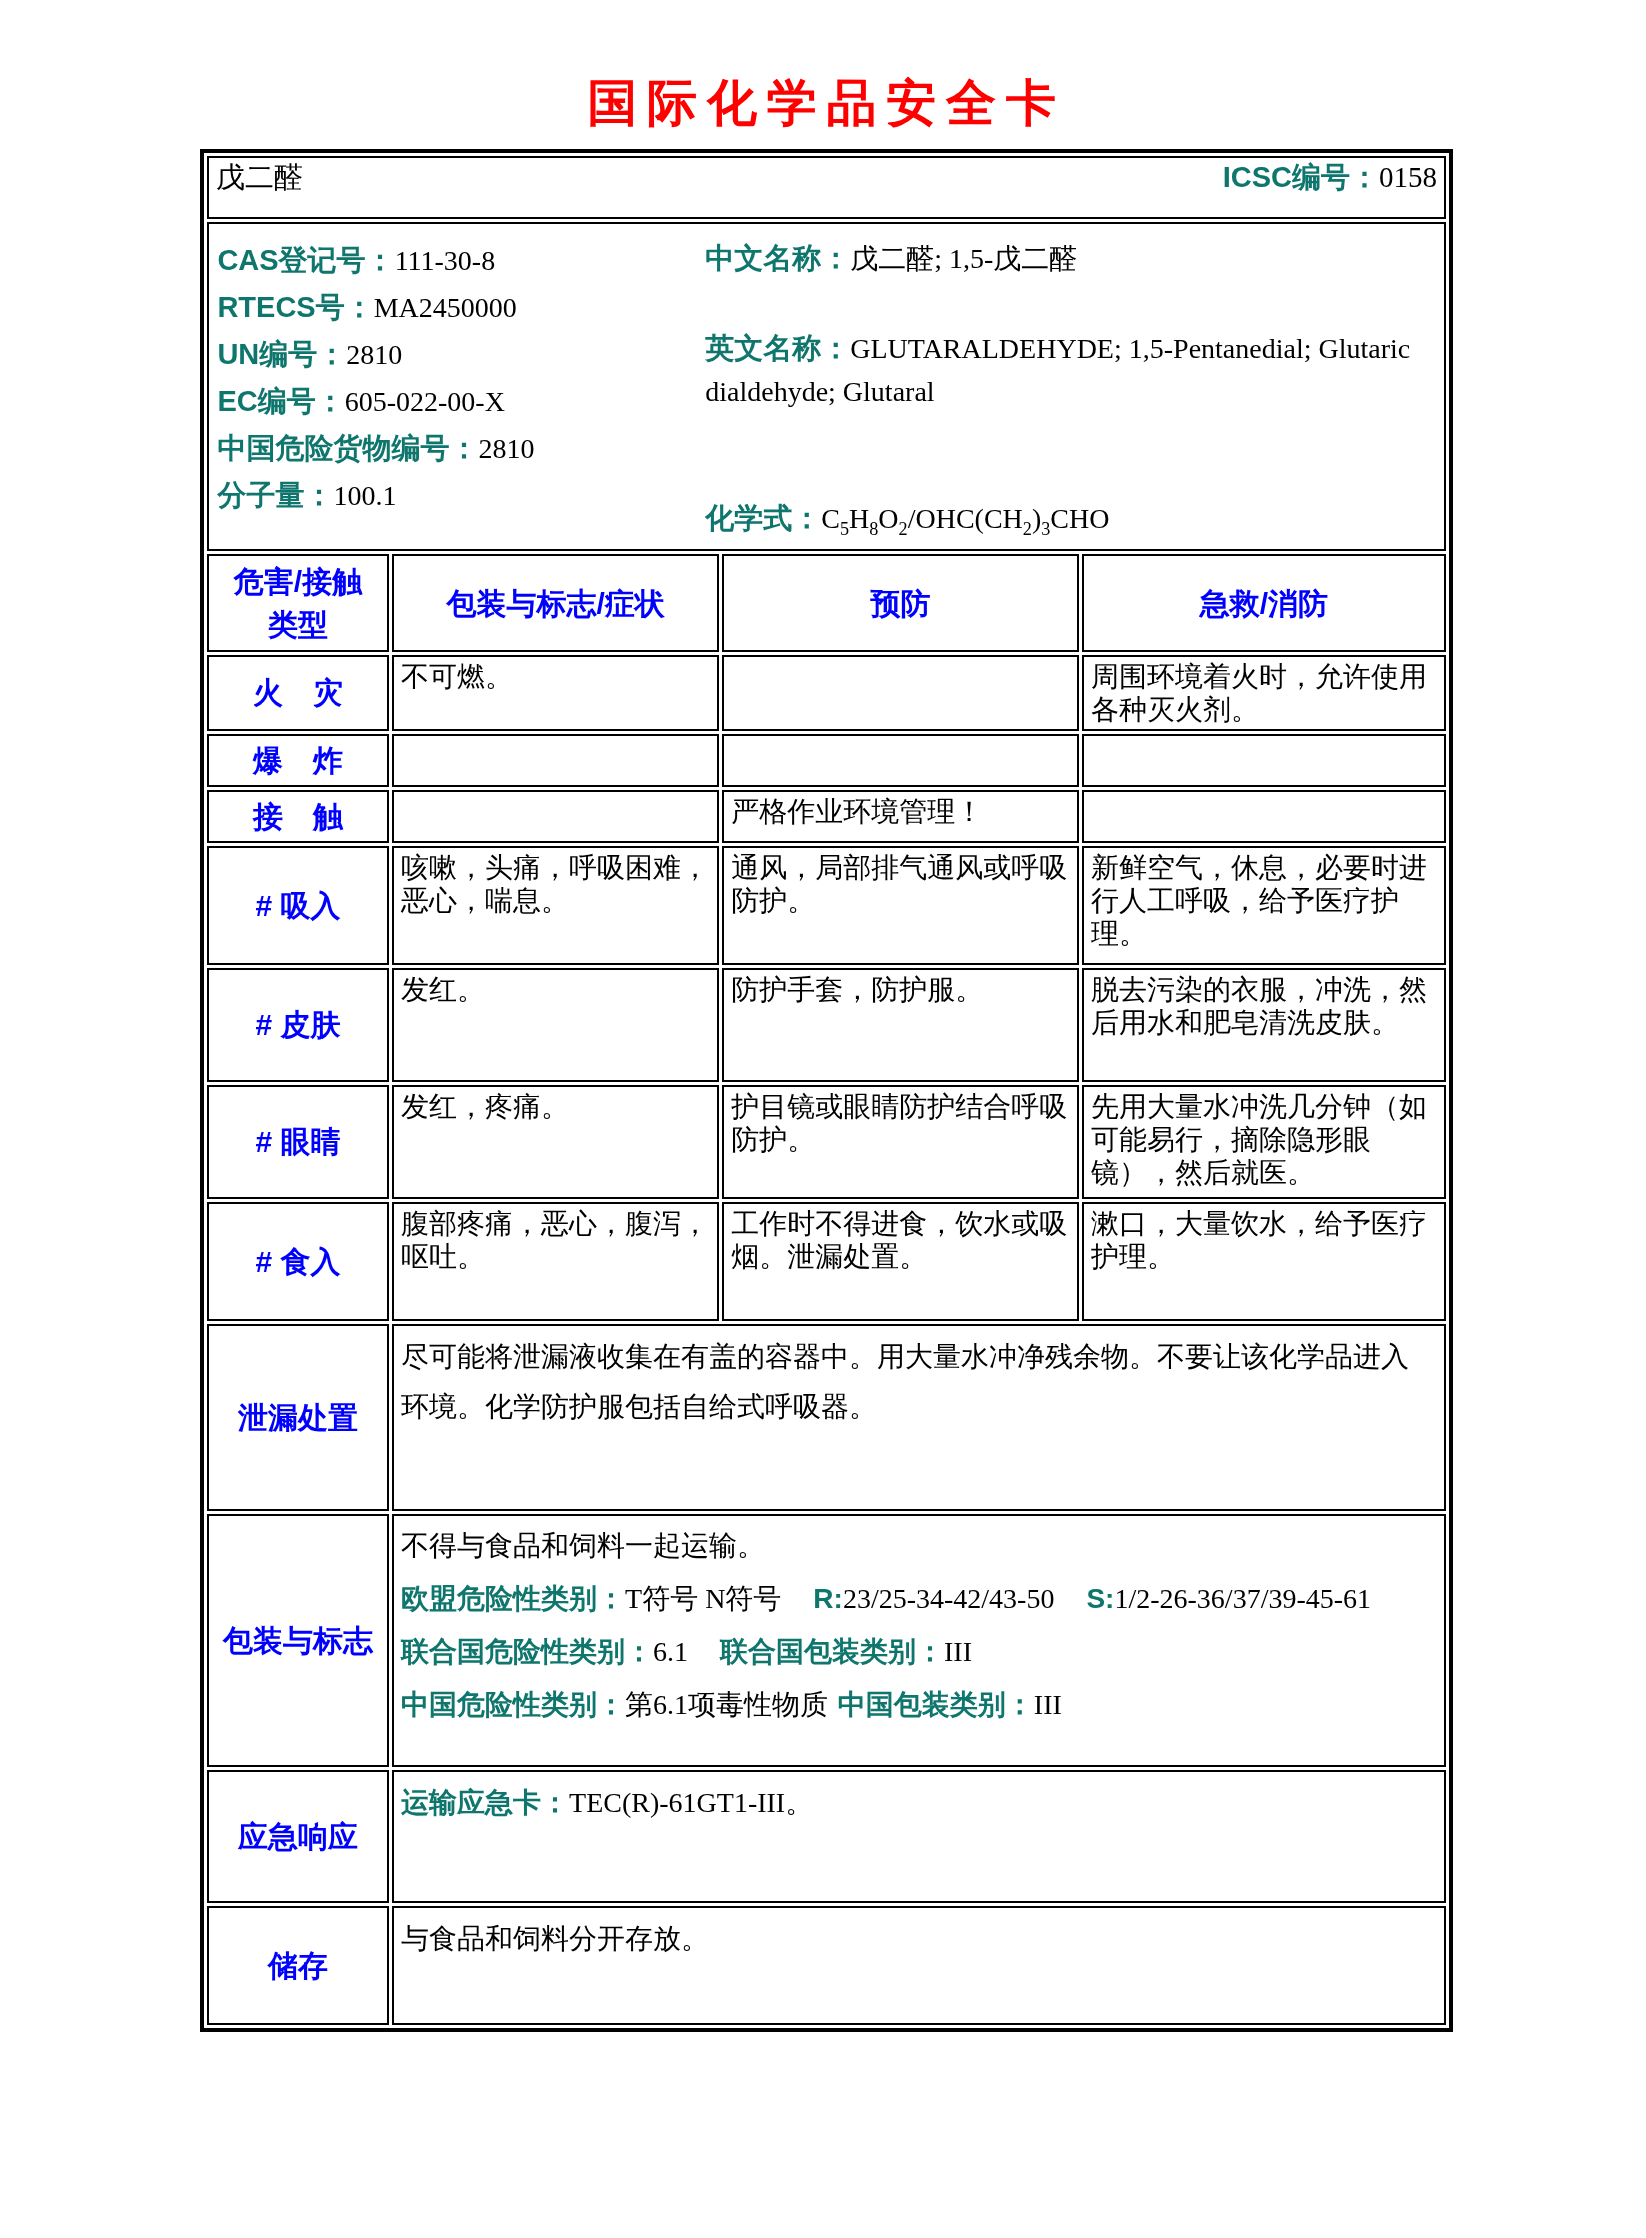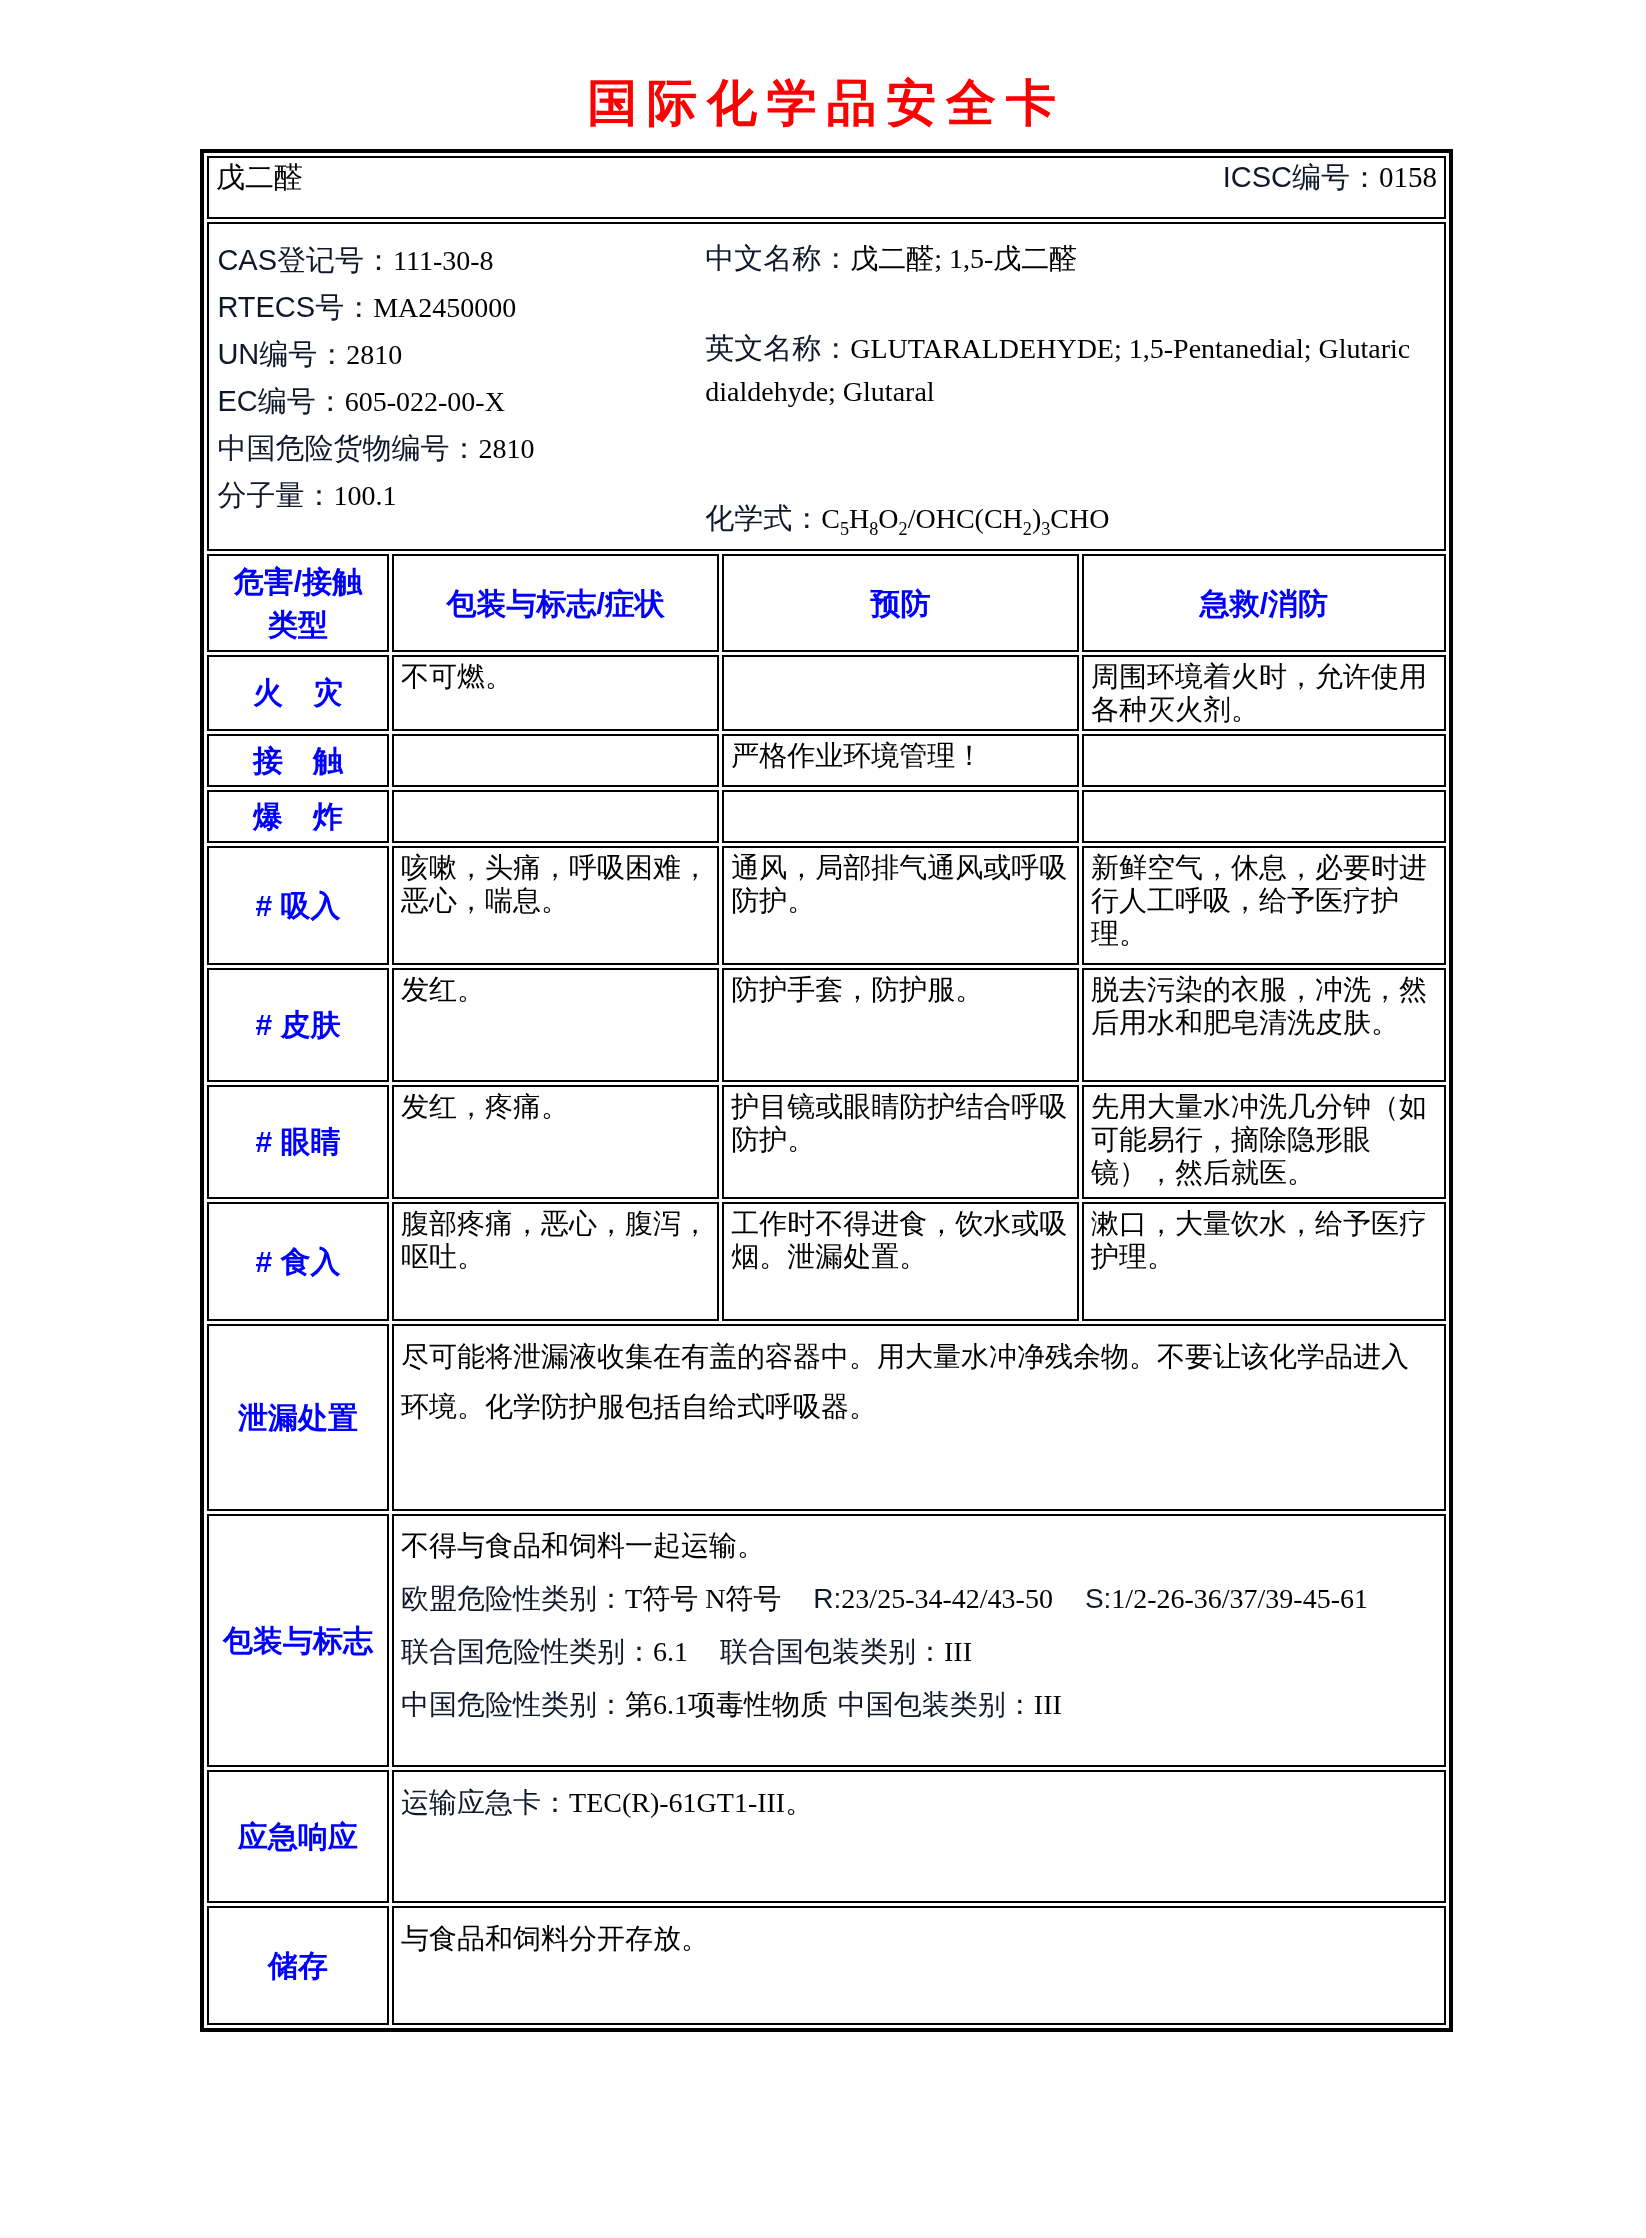--- a/index.html
+++ b/index.html
@@ -42,22 +42,22 @@
   td {
     border: 2.1px solid #000000;
     vertical-align: top;
     font-size: 28px;
     line-height: 33px;
     padding: 2.8px 7px;
     overflow: hidden;
   }
   .bl {
     font-family: "Liberation Sans", "DejaVu Sans", sans-serif;
-    font-weight: normal;
-    color: #0f172a;
+    font-weight: bold;
+    color: #0f766e;
   }
   td.label {
     font-family: "Liberation Sans", "DejaVu Sans", sans-serif;
     font-weight: bold;
     color: #0000ff;
     text-align: center;
     vertical-align: middle;
     font-size: 30px;
     line-height: 1.45;
     white-space: pre-line;
@@ -136,31 +136,31 @@
         <td class="label">急救/消防</td>
       </tr>
 
       <tr style="height:70px;">
         <td class="label">火　灾</td>
         <td>不可燃。</td>
         <td></td>
         <td>周围环境着火时，允许使用各种灭火剂。</td>
       </tr>
 
+      <tr style="height:45px;">
+        <td class="label">爆　炸</td>
+        <td></td>
+        <td></td>
+        <td></td>
+      </tr>
+
       <tr style="height:46px;">
         <td class="label">接　触</td>
         <td></td>
         <td>严格作业环境管理！</td>
-        <td></td>
-      </tr>
-
-      <tr style="height:45px;">
-        <td class="label">爆　炸</td>
-        <td></td>
-        <td></td>
         <td></td>
       </tr>
 
       <tr style="height:119px;">
         <td class="label"># 吸入</td>
         <td>咳嗽，头痛，呼吸困难，恶心，喘息。</td>
         <td>通风，局部排气通风或呼吸防护。</td>
         <td>新鲜空气，休息，必要时进行人工呼吸，给予医疗护理。</td>
       </tr>
 

